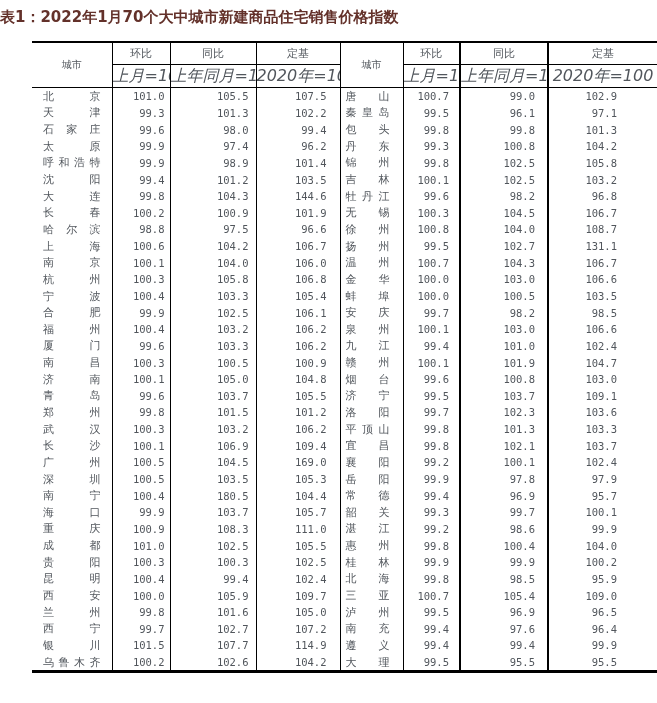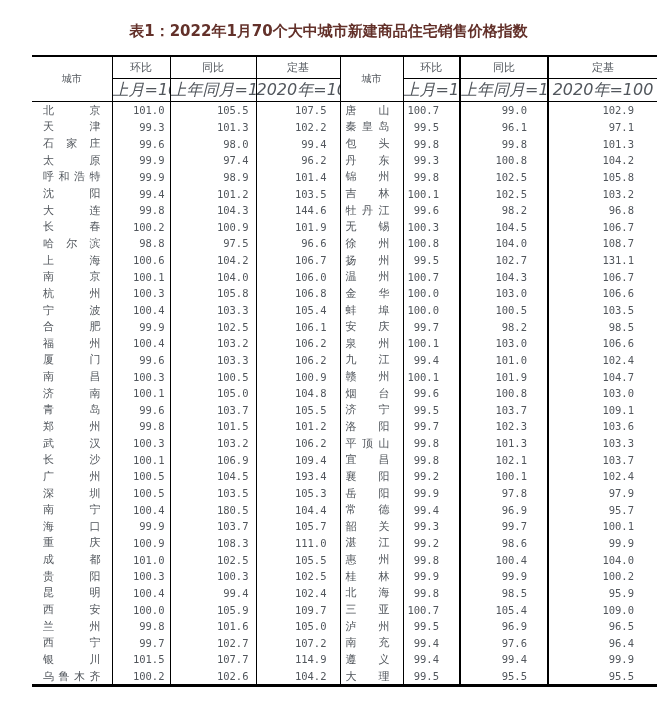--- a/index.html
+++ b/index.html
@@ -1,25 +1,24 @@
 <!DOCTYPE html>
 <html><head>
 <meta charset="utf-8">
 <style>
   html,body{margin:0;padding:0;}
   body{
     width:657px;height:703px;background:#ffffff;overflow:hidden;
     font-family:"DejaVu Sans",sans-serif;
   }
   .title{
-    text-align:center;
     font-size:15px;
     font-weight:bold;
     color:#63312a;
-    padding-top:21px;
+    padding-top:7px;
     line-height:20px;
   }
   table{
     border-collapse:collapse;
     table-layout:fixed;
     width:625px;
     margin-left:32px;
     margin-top:14px;
     border-top:2px solid #000;
     border-bottom:3px solid #000;
@@ -43,23 +42,23 @@
   td.cr{padding:0 13px 0 5px;}
   .jc{display:flex;justify-content:space-between;}
   td.num{
     font-family:"DejaVu Sans Mono",monospace;
     font-size:10.5px;
     text-align:right;
   }
   td.n2{padding-right:5px;}
   td.n3{padding-right:7px;}
   td.n4{padding-right:13px;}
-  td.n6{padding-right:20px;}
-  td.n7{padding-right:20px;margin-left:30px;}
-  td.n8{padding-right:23px;}
+  td.n6{padding-right:10px;}
+  td.n7{padding-right:12px;margin-left:30px;}
+  td.n8{padding-right:40px;}
 </style>
 </head>
 <body>
 
 <div class="title">表1：2022年1月70个大中城市新建商品住宅销售价格指数</div>
 
 <table>
   <colgroup>
     <col style="width:80px">
       <col style="width:58px">
@@ -562,21 +561,21 @@
 
   <tr>
     <td class="city cl">
           <div class="jc">
             <span>广</span>
             <span>州</span>
           </div>
         </td>
     <td class="num n2">100.5</td>
     <td class="num n3">104.5</td>
-    <td class="num n4">193.4</td>
+    <td class="num n4">169.0</td>
     <td class="city cr">
           <div class="jc">
             <span>襄</span>
             <span>阳</span>
           </div>
         </td>
     <td class="num n6 thickr">99.2</td>
     <td class="num n7 thickr">100.1</td>
     <td class="num n8 last">102.4</td>
   </tr>

